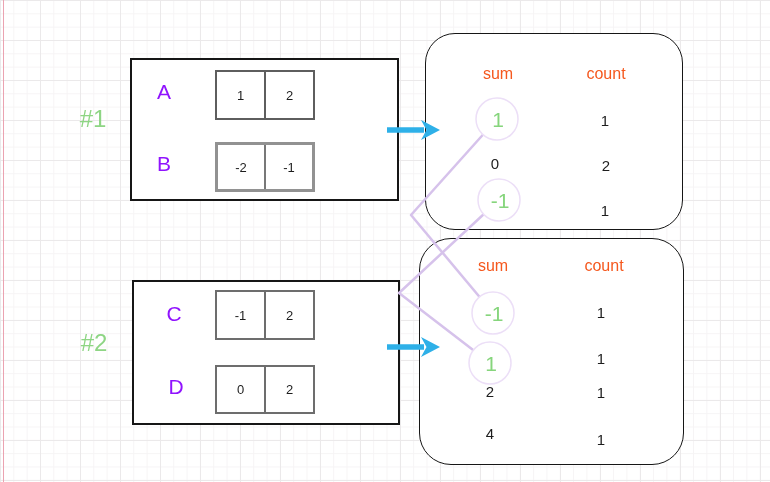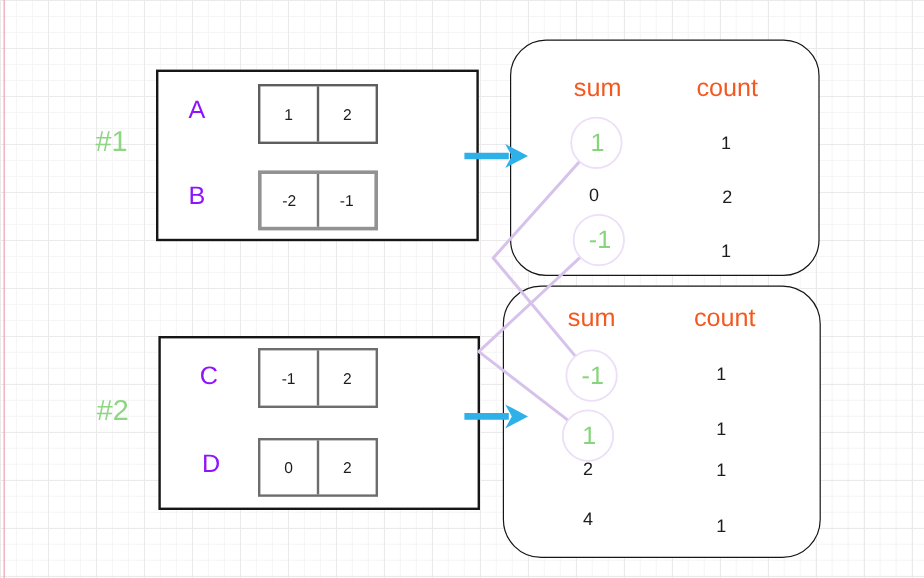--- a/index.html
+++ b/index.html
@@ -26,21 +26,21 @@
                font-size:13px; color:var(--value-black,#1d1d1d); }
   .arr-a { border:2px solid #5e5e5e; }   .arr-a .cell + .cell { border-left:2px solid #5e5e5e; }
   .arr-b { border:3px solid #929292; }   .arr-b .cell + .cell { border-left:2px solid #787878; }
   .arr-c { border:2.5px solid #6d6d6d; } .arr-c .cell + .cell { border-left:2px solid #6d6d6d; }
   .arr-d { border:2.5px solid #6d6d6d; } .arr-d .cell + .cell { border-left:2px solid #6d6d6d; }
 
   .result-box { position:absolute; background:#ffffff; border:1.5px solid #161616; }
   .rb1 { left:425px; top:33px;  width:256px; height:195px; border-radius:30px; }
   .rb2 { left:419px; top:238px; width:263px; height:225px; border-radius:32px; }
 
-  .hdr { font-size:21px; color:var(--header-orange,#f5581e); }
+  .hdr { font-size:16px; color:var(--header-orange,#f5581e); }
   .val { font-size:15px; color:var(--value-black,#1d1d1d); }
   .sum-green { font-size:21px; color:var(--sum-green,#86d57c); z-index:5; }
 
   svg.overlay { position:absolute; left:0; top:0; z-index:4; pointer-events:none; }
   .connector { fill:none; stroke:var(--connector-lavender,#d6c2eb); stroke-width:2.5;
                stroke-linejoin:round; stroke-linecap:round; }
   .ring { fill:#ffffff; stroke:var(--circle-ring-lavender,#ecdff7); stroke-width:1.5; }
   .arrow-line { stroke:var(--arrow-cyan,#2eb0e8); stroke-width:5.5; }
   .arrow-head { fill:var(--arrow-cyan,#2eb0e8); }
 </style>

